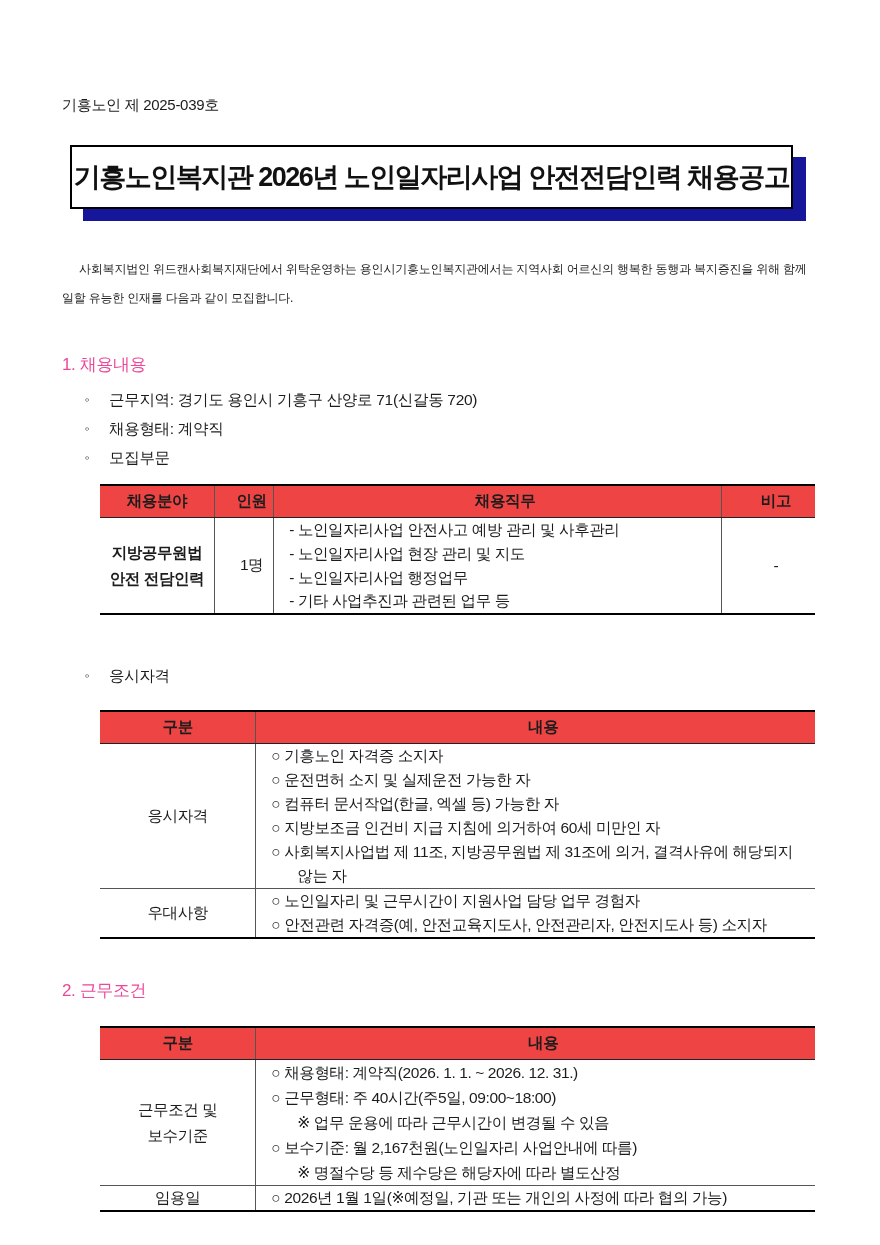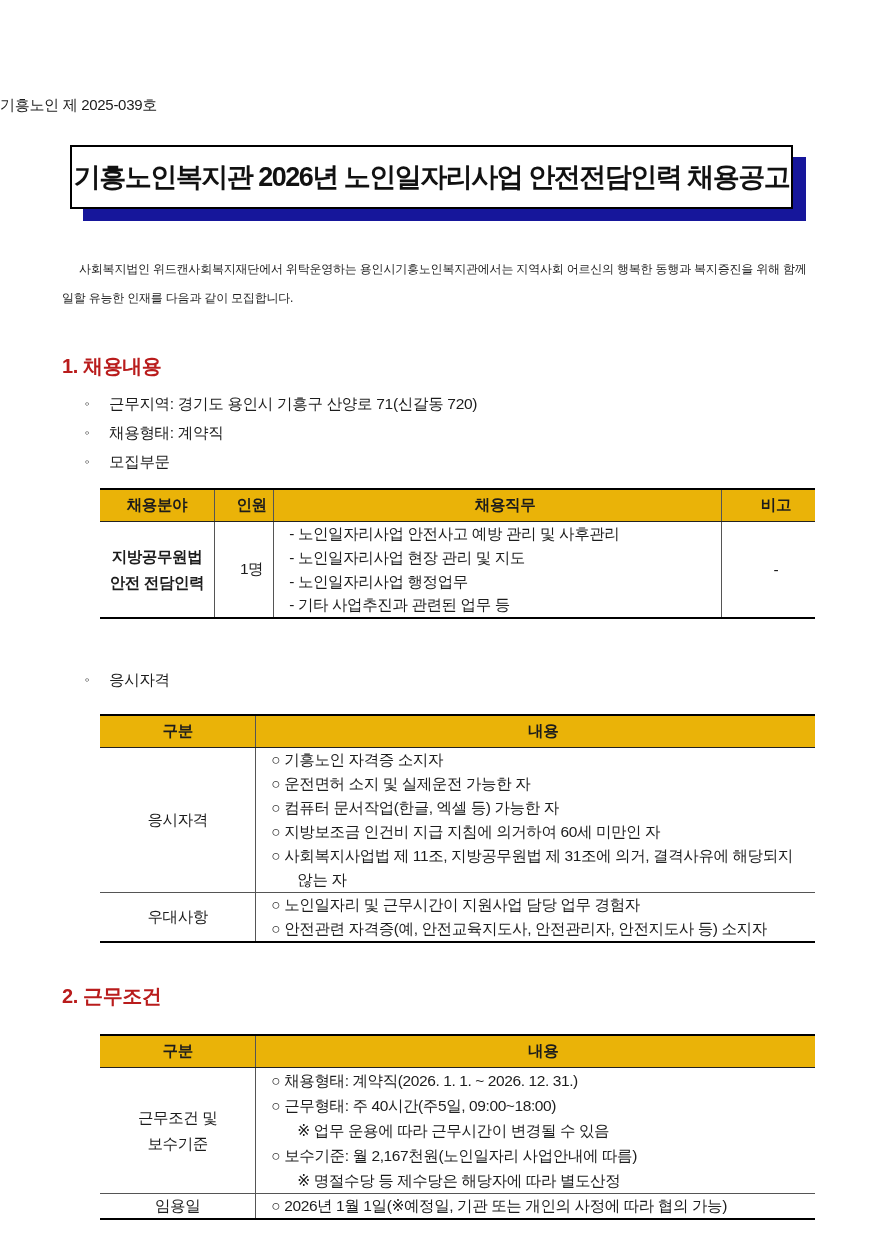--- a/index.html
+++ b/index.html
@@ -2,53 +2,53 @@
 <html lang="ko"><head>
 <meta charset="utf-8">
 <style>
   html,body{margin:0;padding:0;}
   body{
     width:880px;height:1245px;background:#ffffff;overflow:hidden;
     font-family:"Liberation Sans","DejaVu Sans",sans-serif;
     color:#1c1c1c;
   }
   .doc-number{
-    padding-top:96px;
+    padding-top:96px;margin-left:62px;
     font-size:15px;letter-spacing:-0.3px;
   }
   .banner{
     margin:30px 0 0 70px;width:719px;height:60px;
     border:2px solid #000;background:#fff;
     display:flex;align-items:center;justify-content:center;
     
   }
   .banner h1{
     margin:8px;font-size:27px;font-weight:bold;letter-spacing:-1.5px;
     white-space:nowrap;color:#111;
   }
   .intro{
     margin:46px 56px 0 62px;font-size:12px;line-height:29px;
     text-indent:17px;word-break:keep-all;letter-spacing:-0.2px;
   }
   .sec-heading{
-    margin:0;font-size:20px;font-weight:bold;letter-spacing:-0.4px;color:#b91c1c;
+    margin:0;font-size:17px;font-weight:normal;letter-spacing:-0.4px;color:#ec4899;
   }
   .sec1{margin:40px 0 0 62px;}
   .sec2{margin:40px 0 0 62px;}
   .bullets{margin:9px 0 0 85px;font-size:15.5px;letter-spacing:-0.3px;}
   .bullet-line{display:flex;line-height:29px;}
   .bullet-line .marker{width:24px;flex:none;font-size:13px;}
   .solo-bullet{margin:46px 0 0 85px;}
   .tbl{
     border-collapse:collapse;table-layout:fixed;width:715px;margin-left:100px;
     font-size:15.5px;letter-spacing:-0.4px;
     border-top:2px solid #000;border-bottom:2px solid #000;
   }
   .tbl th{
-    background:#eab308;font-weight:bold;height:31px;
+    background:#ef4444;font-weight:bold;height:31px;
     border-bottom:1.5px solid #222;text-align:center;padding:0;
   }
   .tbl td{vertical-align:middle;padding:0;word-break:keep-all;}
   .tbl td+td,.tbl th+th{border-left:1px solid #555;padding-left:15px;}
   .tbl tbody tr+tr td{border-top:1px solid #555;}
   .c-center{text-align:center;}
   .pre-line{white-space:pre-line;line-height:26px;}
   .bold{font-weight:bold;}
   .recruit-tbl{margin-top:12px;}
   .duties-cell{padding:5px 4px 5px 8px;}

